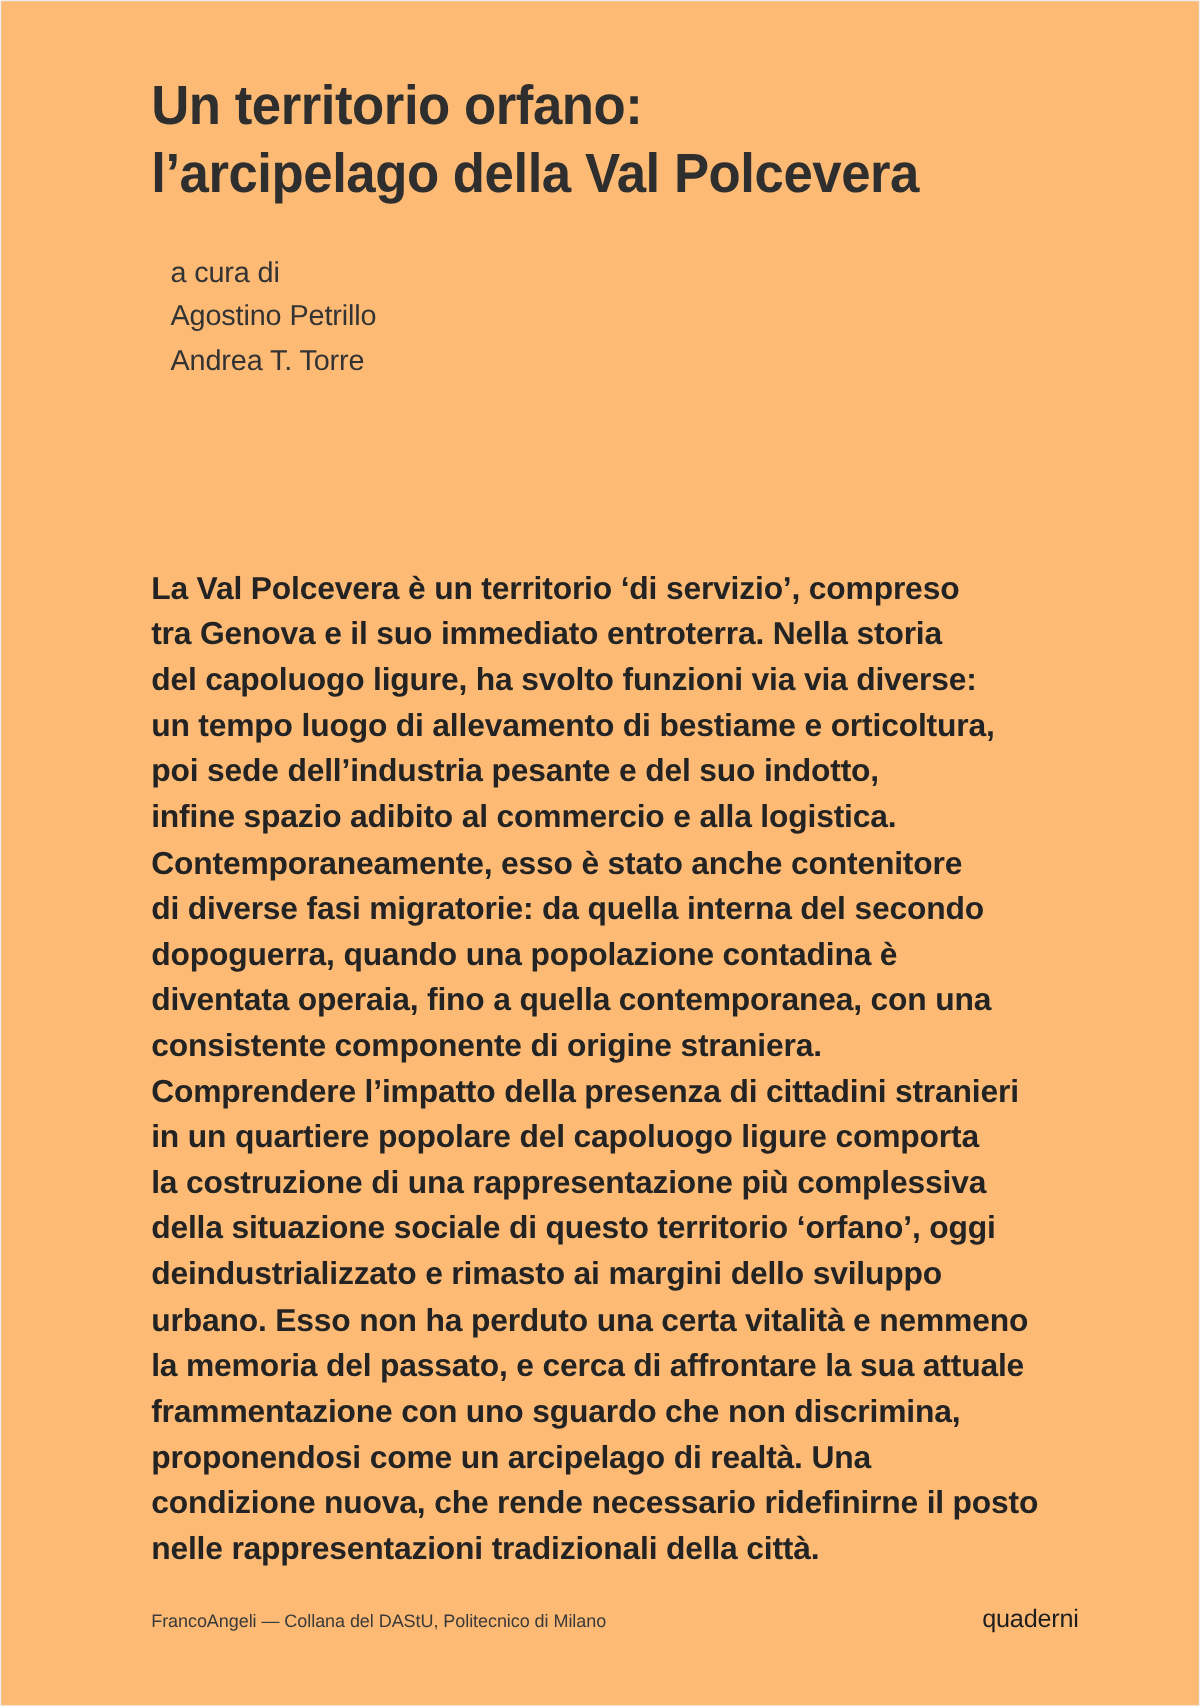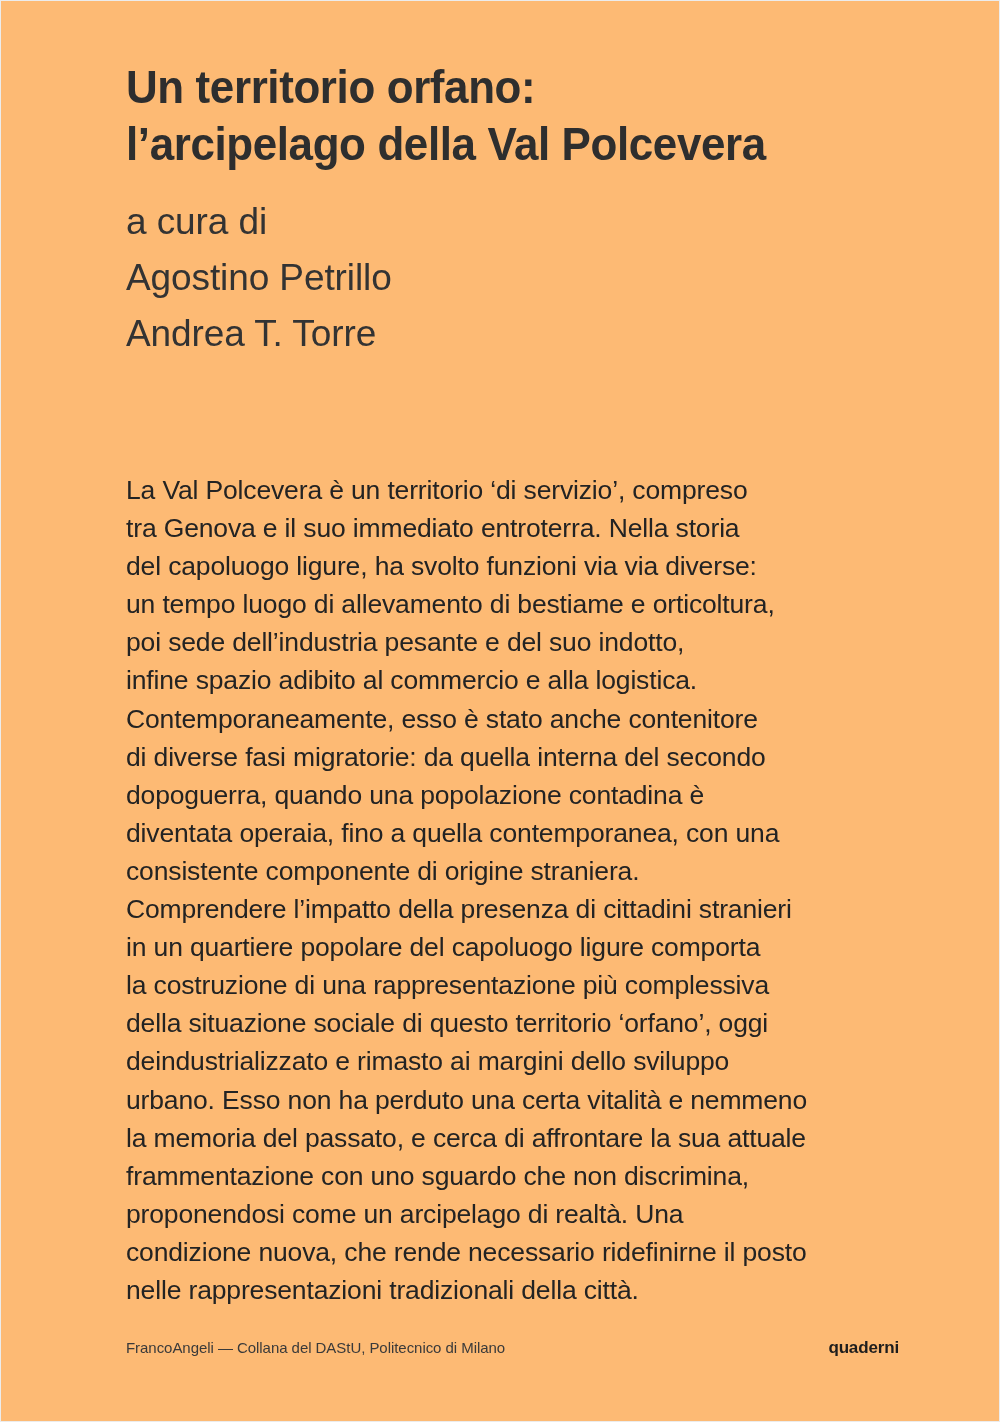--- a/index.html
+++ b/index.html
@@ -52,41 +52,41 @@
 
   
   .editors-block {
     position: absolute;
     top: 193px;
     left: 0;
     right: 0;
   }
 
   .editors {
-    margin: 0;
-    font-size: 37px;
+    margin: 16px;
+    font-size: 24px;
     font-weight: normal;
     line-height: 1.52;
     color: #333333;
     letter-spacing: -0.1px;
     white-space: pre-line;
   }
 
   
   .blurb-block {
     position: absolute;
     top: 470px;
     left: 0;
     right: 0;
   }
 
   .blurb {
     margin: 0;
     font-size: 26.5px;
-    font-weight: normal;
+    font-weight: bold;
     line-height: 38.1px;
     color: #232323;
     letter-spacing: -0.15px;
     white-space: pre-line;
   }
 
   
   .footer {
     position: absolute;
     left: 125px;
@@ -98,22 +98,22 @@
   }
 
   .imprint-line {
     font-size: 15px;
     color: #3a3a3a;
     letter-spacing: -0.05px;
     white-space: pre;
   }
 
   .series-mark {
-    font-size: 17px;
-    font-weight: bold;
+    font-size: 21px;
+    font-weight: normal;
     color: #1d1d1d;
     letter-spacing: -0.15px;
     white-space: pre;
   }
 </style>
 </head>
 <body>
 
 <div class="page">
 

